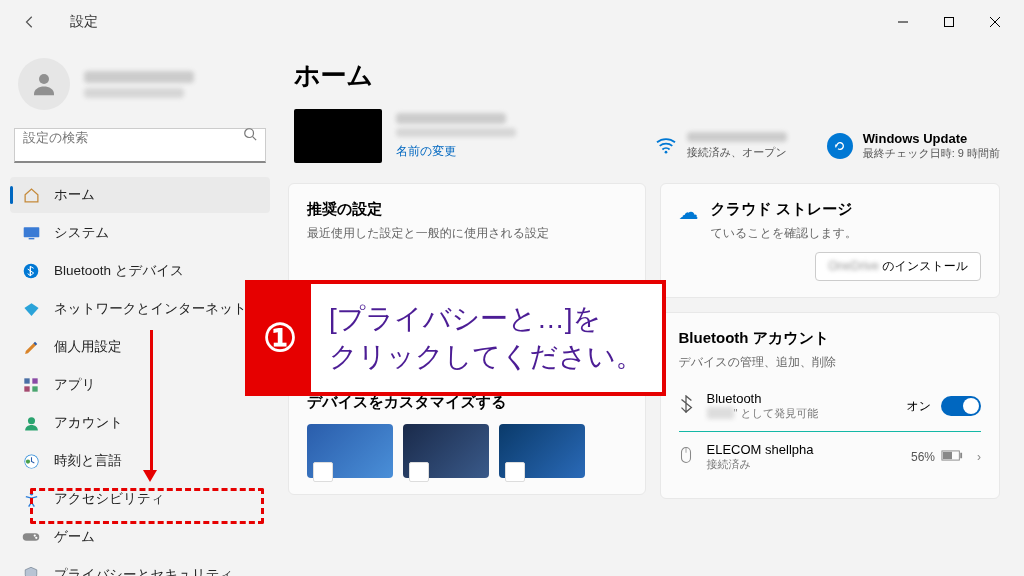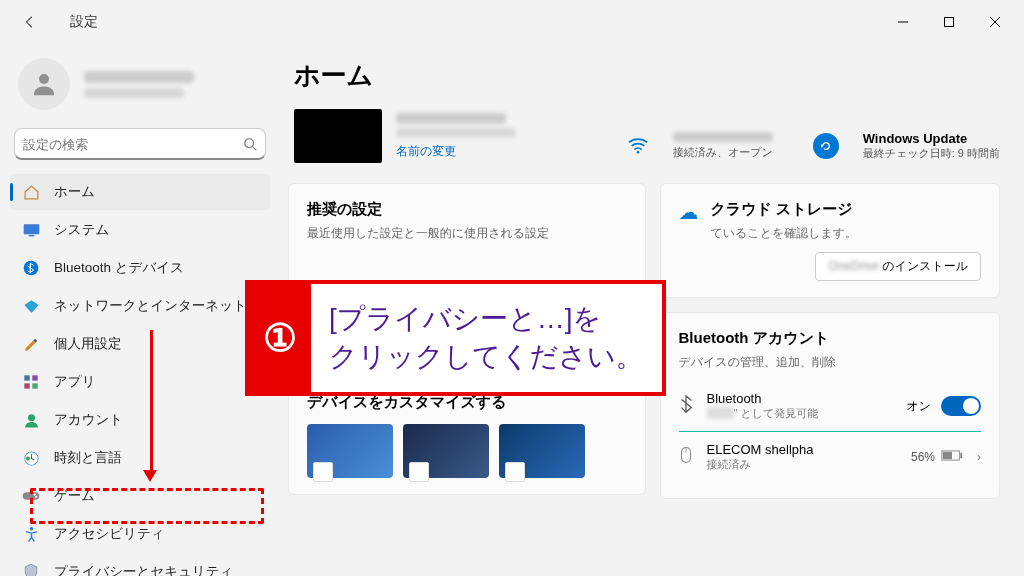--- a/index.html
+++ b/index.html
@@ -19,21 +19,21 @@
 .main { flex: 1; padding: 0 24px 0 8px; overflow: hidden; }
 
 
 .user { display: flex; align-items: center; gap: 14px; padding: 14px 8px 18px; }
 .avatar { width: 52px; height: 52px; border-radius: 50%; background: #e6e6e6; display: flex; align-items: center; justify-content: center; }
 .avatar svg { width: 30px; height: 30px; fill: #909090; }
 .user-text .line1 { width: 110px; height: 12px; background: #ccc; border-radius: 4px; filter: blur(2px); margin-bottom: 5px;}
 .user-text .line2 { width: 100px; height: 10px; background: #d6d6d6; border-radius: 4px; filter: blur(2px);}
 
 
-.search { display: flex; align-items: flex-start; background: #fff; border: 1px solid #ccc; border-bottom: 2px solid #888; border-radius: 8px; height: 32px; padding: 8px 8px; margin: 0 4px 14px; }
+.search { display: flex; align-items: flex-end; background: #fff; border: 1px solid #ccc; border-bottom: 2px solid #888; border-radius: 0; height: 32px; padding: 16px 8px; margin: 0 4px 14px; }
 .search input { border: none; outline: none; flex: 1; font-size: 13px; background: transparent; }
 .search .si { color: #777; }
 
 
 .nav { display: flex; flex-direction: column; gap: 2px; }
 .nav-item { display: flex; align-items: center; height: 36px; padding: 0 12px; border-radius: 4px; font-size: 13.5px; color: #222; gap: 14px; position: relative; }
 .nav-item.active { background: #eaeaea; }
 .nav-item.active::before { content:""; position:absolute; left:0; top:9px; bottom:9px; width:3px; background:#0067c0; border-radius:2px; }
 .nav-ico { width: 18px; height: 18px; display: flex; align-items: center; justify-content: center; }
 
@@ -41,21 +41,21 @@
 .page-title { font-size: 26px; font-weight: 600; padding: 14px 0 16px 6px; }
 
 
 .top-strip { display: flex; gap: 40px; align-items: center; margin-bottom: 20px; padding-left: 6px;}
 .device { display: flex; align-items: center; gap: 14px; }
 .device-img { width: 88px; height: 54px; background: #000; border-radius: 2px; }
 .device-meta .blur1 { width: 110px; height: 11px; background:#ccc; filter:blur(2px); border-radius:4px; margin-bottom:4px;}
 .device-meta .blur2 { width: 120px; height: 9px; background:#d6d6d6; filter:blur(2px); border-radius:4px; margin-bottom:6px;}
 .rename { font-size: 12px; color: #0067c0; }
 .spacer { flex:1; }
-.status-block { display:flex; align-items:center; gap:24px; font-size:12px;margin-top:20px; }
+.status-block { display:flex; align-items:center; gap:10px; font-size:12px;margin-top:20px; }
 .status-block .blurtop { width:100px; height:10px; background:#ccc; filter:blur(2px); border-radius:4px; margin-bottom:3px; }
 .status-block .sub { color:#555; font-size:11px; }
 .wu-ico { width:26px; height:26px; border-radius:50%; background:#0078d4; display:flex; align-items:center; justify-content:center; color:#fff; }
 
 
 .grid { display:flex; gap:14px; }
 .col { display:flex; flex-direction:column; gap:14px; }
 .col.left { flex: 1.05; }
 .col.right { flex: 1; }
 .card { background:#fbfbfb; border:1px solid #e8e8e8; border-radius:6px; padding:16px 18px; }
@@ -210,36 +210,36 @@
               <circle cx="12" cy="12" r="10" fill="#2a8ad9"></circle>
               <circle cx="12" cy="12" r="9" fill="#fff"></circle>
               <path d="M12 6v6l4 2" stroke="#2a5dab" stroke-width="1.5" fill="none"></path>
               <circle cx="7" cy="12" r="3" fill="#4a9f4a"></circle>
             </svg>
           </span>
         <span>時刻と言語</span>
       </div>
       <div class="nav-item">
         <span class="nav-ico">
+            <svg width="17" height="17" viewBox="0 0 24 24">
+              <circle cx="12" cy="4" r="2.5" fill="#2a7dd9"></circle>
+              <path d="M4 8l8 2 8-2M12 10v6m-4 6 4-6 4 6" stroke="#2a7dd9" stroke-width="2" fill="none"></path>
+            </svg>
+          </span>
+        <span>アクセシビリティ</span>
+      </div>
+      <div class="nav-item">
+        <span class="nav-ico">
             <svg width="18" height="14" viewBox="0 0 24 16">
               <rect x="1" y="3" width="22" height="10" rx="5" fill="#888"></rect>
               <circle cx="17" cy="6" r="1.5" fill="#fff"></circle>
               <circle cx="19" cy="9" r="1.5" fill="#fff"></circle>
             </svg>
           </span>
         <span>ゲーム</span>
-      </div>
-      <div class="nav-item">
-        <span class="nav-ico">
-            <svg width="17" height="17" viewBox="0 0 24 24">
-              <circle cx="12" cy="4" r="2.5" fill="#2a7dd9"></circle>
-              <path d="M4 8l8 2 8-2M12 10v6m-4 6 4-6 4 6" stroke="#2a7dd9" stroke-width="2" fill="none"></path>
-            </svg>
-          </span>
-        <span>アクセシビリティ</span>
       </div>
       <div class="nav-item">
         <span class="nav-ico">
             <svg width="16" height="18" viewBox="0 0 24 28">
               <path d="M12 2 3 6v7c0 7 4 11 9 13 5-2 9-6 9-13V6z" fill="#b8c4d4" stroke="#6a7a8a"></path>
             </svg>
           </span>
         <span>プライバシーとセキュリティ</span>
       </div>
 

